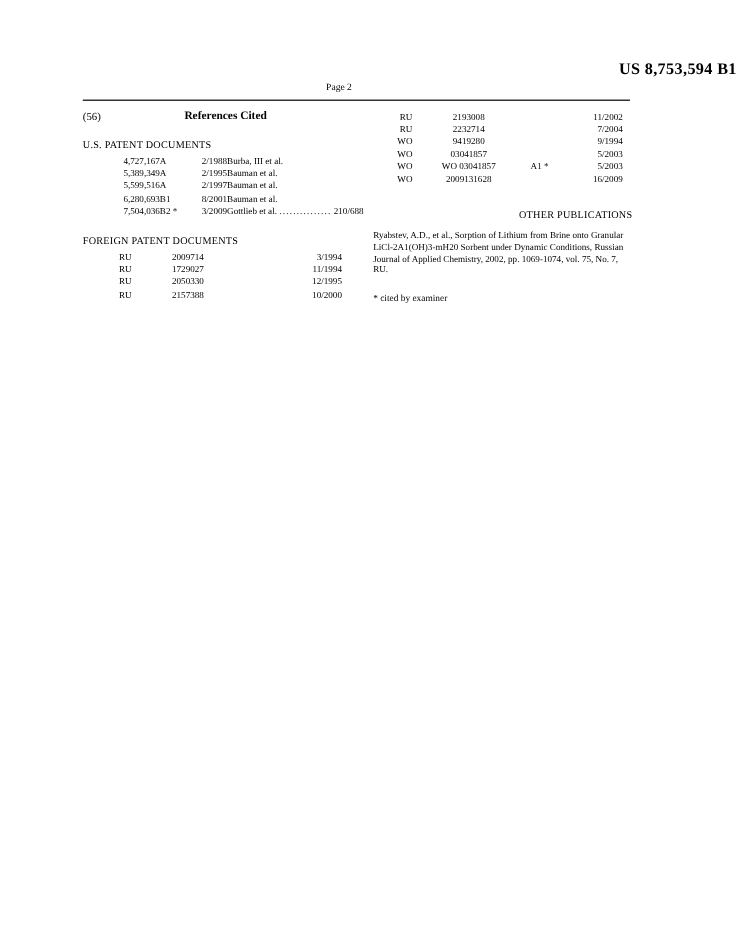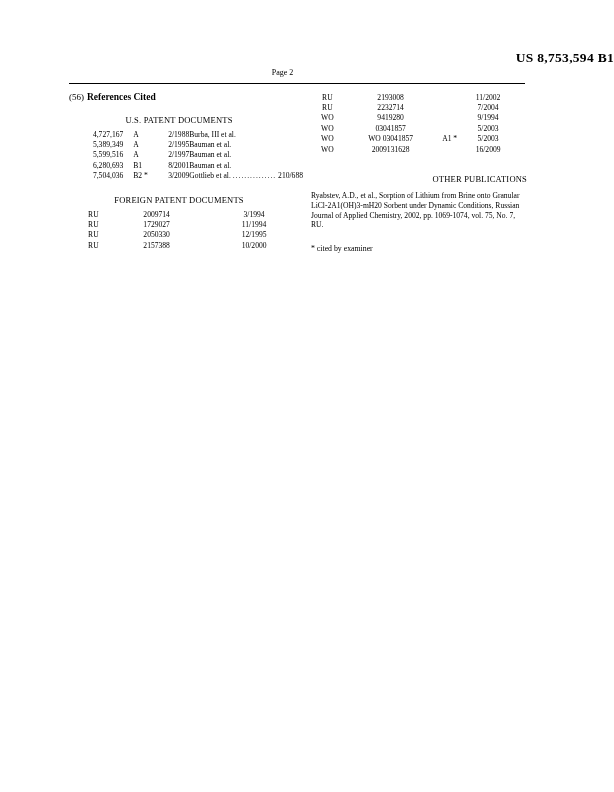--- a/index.html
+++ b/index.html
@@ -55,52 +55,52 @@
   }
   .col-right {
     position: absolute;
     top: 92px;
     left: 311px;
     width: 216px;
   }
   .refs-head {
     font-size: 9.5px;
     font-weight: bold;
-    text-align: left;
+    text-align: center;
     margin-left: 18px;
   }
   .field-num {
     position: absolute;
     left: 0;
     top: 0;
     font-size: 9px;
   }
   .section-title {
     font-size: 8.5px;
-    text-align: center;
+    text-align: left;
     margin-top: 9px;
     margin-bottom: 4px;
     letter-spacing: 0.2px;
   }
   .section-title.foreign {
     margin-top: 14px;
   }
   table.refs {
     border-collapse: collapse;
     font-size: 7.6px;
     width: 100%;
   }
   table.refs td {
     padding: 0.7px 0;
     vertical-align: top;
     white-space: nowrap;
   }
   td.c-num {
     width: 56px;
-    text-align: center;
+    text-align: right;
     padding-right: 3px;
   }
   td.c-kind {
     width: 22px;
     text-align: left;
     padding-left: 1px;
   }
   td.c-date {
     width: 40px;
     text-align: right;
@@ -122,33 +122,33 @@
     border-collapse: collapse;
     font-size: 7.6px;
   }
   .rt-table td {
     padding: 0.7px 0;
     vertical-align: top;
     white-space: nowrap;
   }
   td.r-ctry {
     width: 30px;
-    text-align: center;
+    text-align: right;
   }
   td.r-num {
     width: 86px;
     text-align: center;
   }
   td.r-kind {
     width: 18px;
     text-align: right;
   }
   td.r-date {
     width: 56px;
-    text-align: center;
+    text-align: right;
     padding-right: 8px;
   }
   .other-pubs-title {
     font-size: 8.5px;
     text-align: right;
     margin-top: 20px;
     margin-bottom: 7px;
     letter-spacing: 0.2px;
   }
   .pub-entry {

